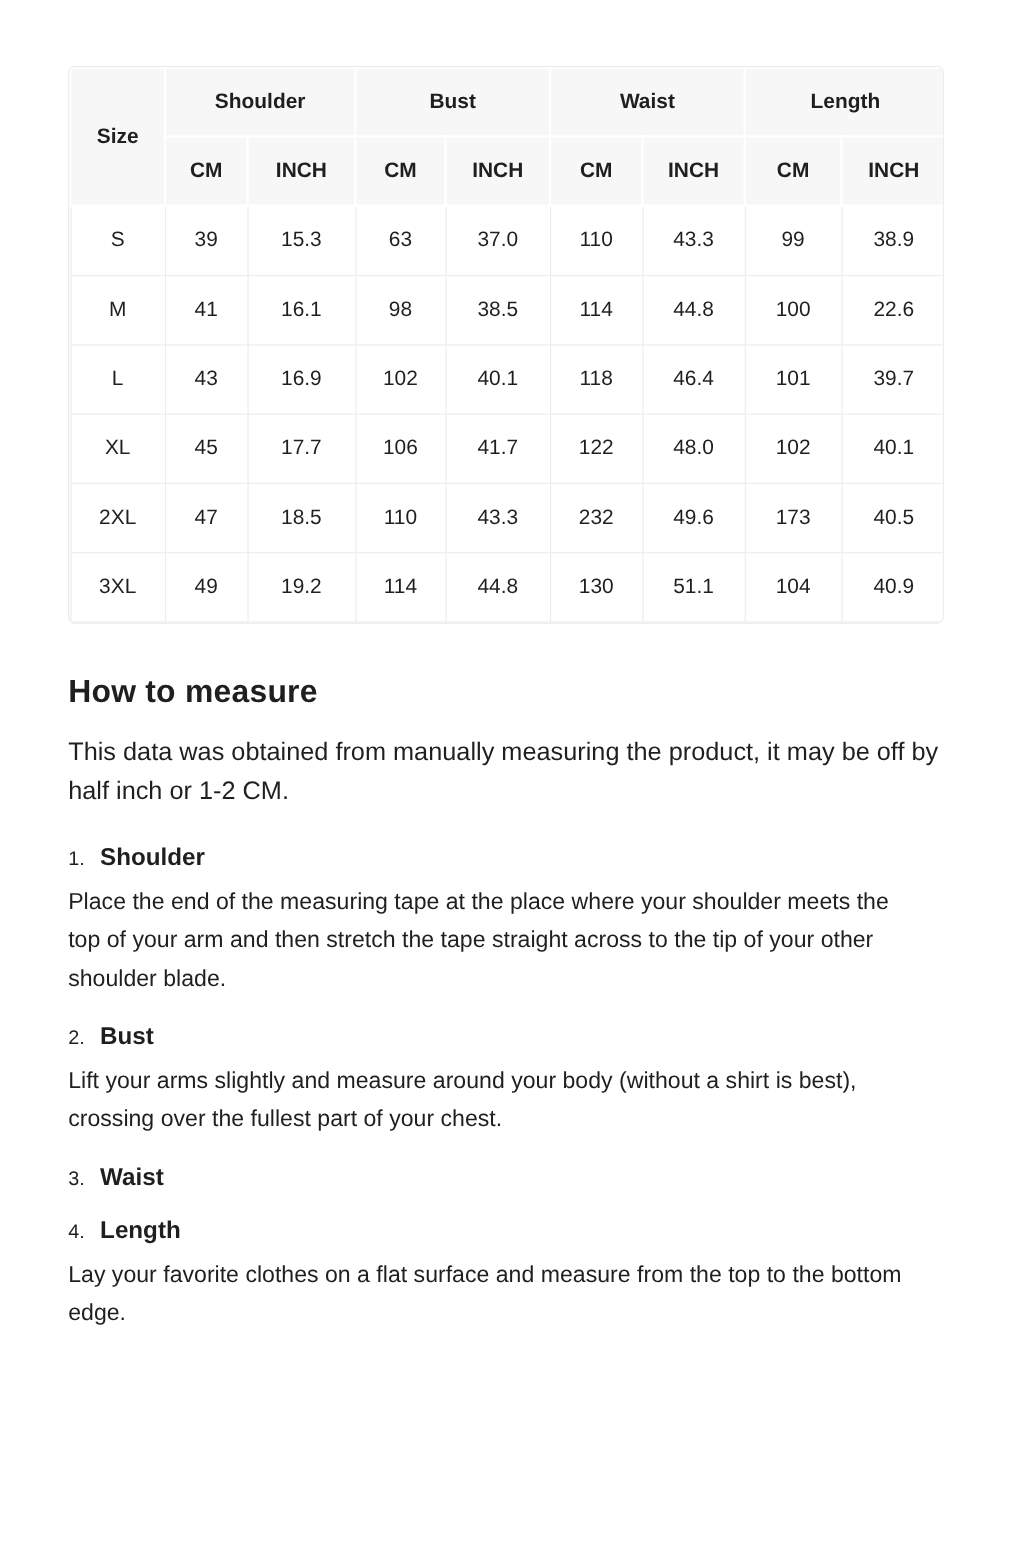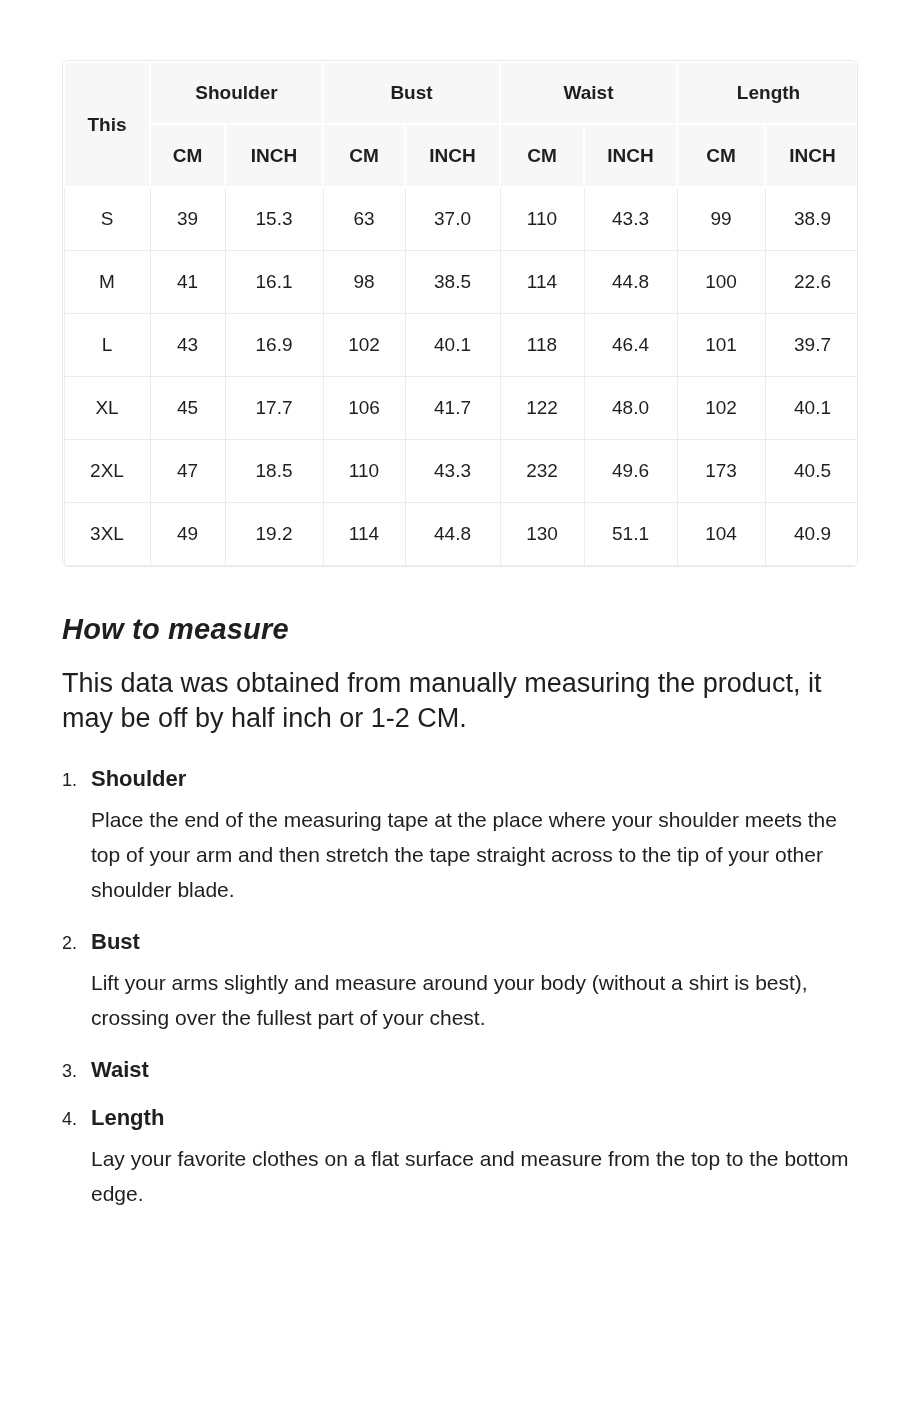--- a/index.html
+++ b/index.html
@@ -45,25 +45,24 @@
   }
   tr.group-row th { height: 62px; }
   tr.unit-row th  { height: 63px; }
 
   
   .htm-title {
     margin-top: 46px;
     font-size: 29px;
     font-weight: bold;
     letter-spacing: 0.2px;
-    font-style: italic;
   }
   .htm-intro {
     margin-top: 20px;
-    font-size: 27px;
+    font-size: 23px;
     line-height: 35px;
     max-width: 796px;
   }
   .steps {
     margin-top: 30px;
   }
   .step { margin-top: 22px; }
   .step:first-child { margin-top: 0; }
   .step-head {
     display: flex;
@@ -74,21 +73,20 @@
     flex: 0 0 29px;
     font-size: 18px;
     color: #1f1f1f;
   }
   .step-term {
     font-size: 22px;
     font-weight: bold;
   }
   .step-desc {
     margin-top: 10px;
-    margin-left: 29px;
     font-size: 21px;
     line-height: 35px;
     max-width: 766px;
   }
 </style>
 </head>
 <body>
 
 <div class="page">
 
@@ -100,21 +98,21 @@
           <col style="width:98px">
         <col style="width:82px">
           <col style="width:95px">
         <col style="width:84px">
           <col style="width:93px">
         <col style="width:88px">
           <col style="width:95px">
       </colgroup>
       <thead>
         <tr class="group-row">
-          <th rowspan="2">This</th>
+          <th rowspan="2">Size</th>
           <th colspan="2">Shoulder</th>
           <th colspan="2">Bust</th>
           <th colspan="2">Waist</th>
           <th colspan="2">Length</th>
         </tr>
         <tr class="unit-row">
           <th>CM</th>
           <th>INCH</th>
           <th>CM</th>
           <th>INCH</th>

